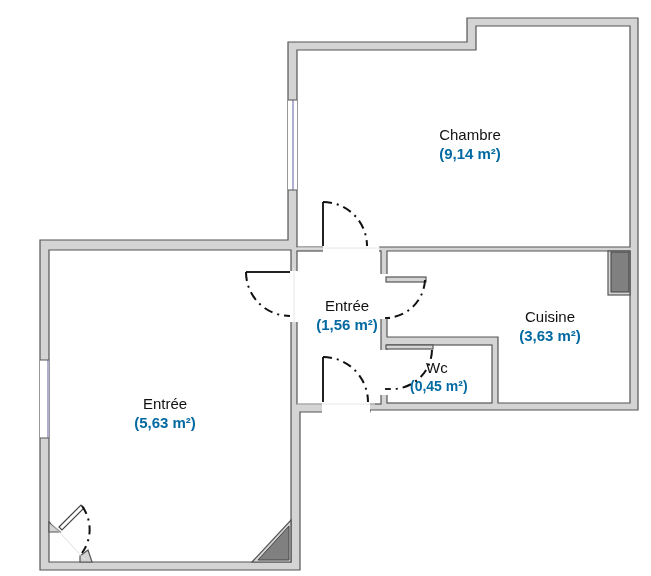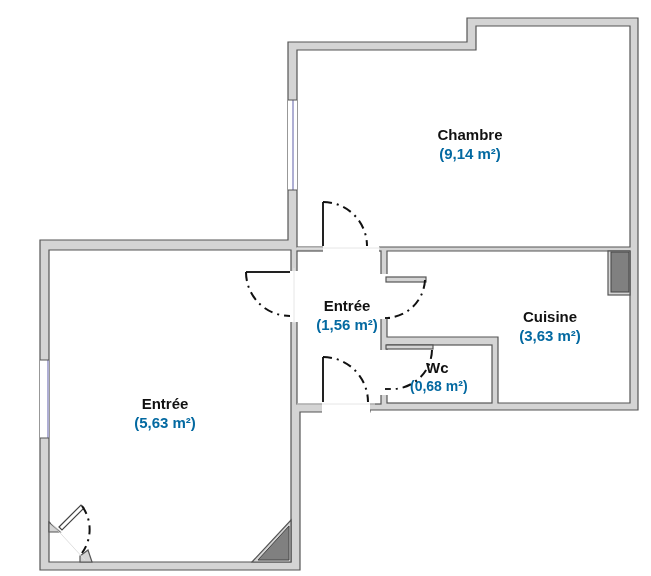--- a/index.html
+++ b/index.html
@@ -5,21 +5,21 @@
   html, body { margin: 0; padding: 0; background: #ffffff; }
   body { width: 651px; height: 576px; position: relative; overflow: hidden; font-family: "Liberation Sans", sans-serif; }
   svg { position: absolute; left: 0; top: 0; }
   .wall { fill: #d4d4d4; stroke: #555555; stroke-width: 1.2; }
   .inner { fill: #ffffff; stroke: #555555; stroke-width: 1.2; }
   .door { fill: none; stroke: #111111; stroke-width: 2; stroke-dasharray: 9 5 2 5; }
   .leaf { fill: none; stroke: #222222; stroke-width: 2; }
   .window { stroke: #7a7ab8; stroke-width: 1.2; }
   .thin { stroke: #e6e6e6; stroke-width: 1; fill: none; }
   .label { position: absolute; text-align: center; line-height: 19px; }
-  .name { font-weight: bold; font-size: 15px; color: #111111; display: block; }
+  .name { font-weight: normal; font-size: 15px; color: #111111; display: block; }
   .area { font-weight: bold; font-size: 15px; color: #0369a1; display: block; }
 </style>
 </head>
 <body>
 
 <svg width="651" height="576" viewBox="0 0 651 576">
 
   <path class="wall" d="M288,42 L467,42 L467,18 L638,18 L638,410 L370,410 L370,412 L300,412 L300,570 L40,570 L40,240 L288,240 Z"></path>
 
   <path class="inner" d="M297,50 L476,50 L476,26 L630,26 L630,247 L297,247 Z"></path>
@@ -92,19 +92,19 @@
   <span class="area">(1,56 m²)</span>
 </div>
 
 <div class="label" style="left:495px; top:295px; width:110px;margin-top:12px;">
   <span class="name">Cuisine</span>
   <span class="area">(3,63 m²)</span>
 </div>
 
 <div class="label" style="left:410px; top:358px; width:80px; text-align:left;">
   <span class="name" style="padding-left:6px;margin-left:10px;">Wc</span>
-  <span class="area" style="font-size:14px;">(0,68 m²)</span>
+  <span class="area" style="font-size:14px;">(0,45 m²)</span>
 </div>
 
 <div class="label" style="left:105px; top:394px; width:120px;">
   <span class="name">Entrée</span>
   <span class="area">(5,63 m²)</span>
 </div>
 
 </body></html>

